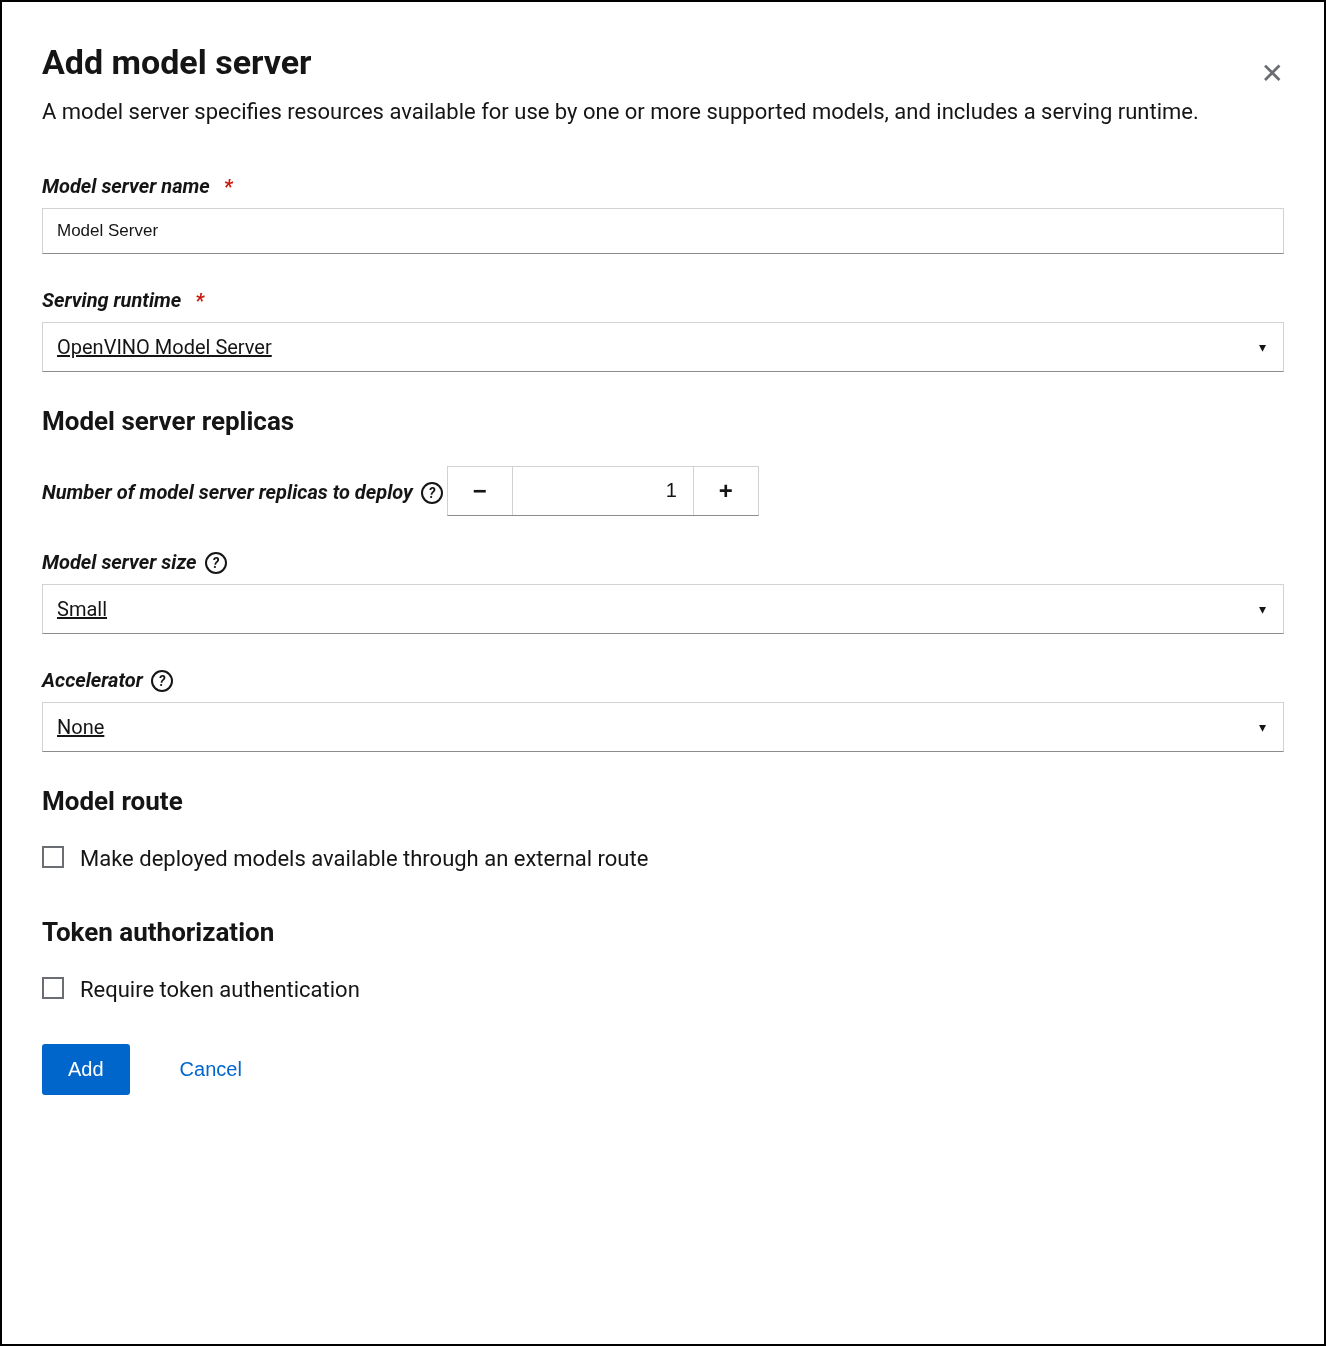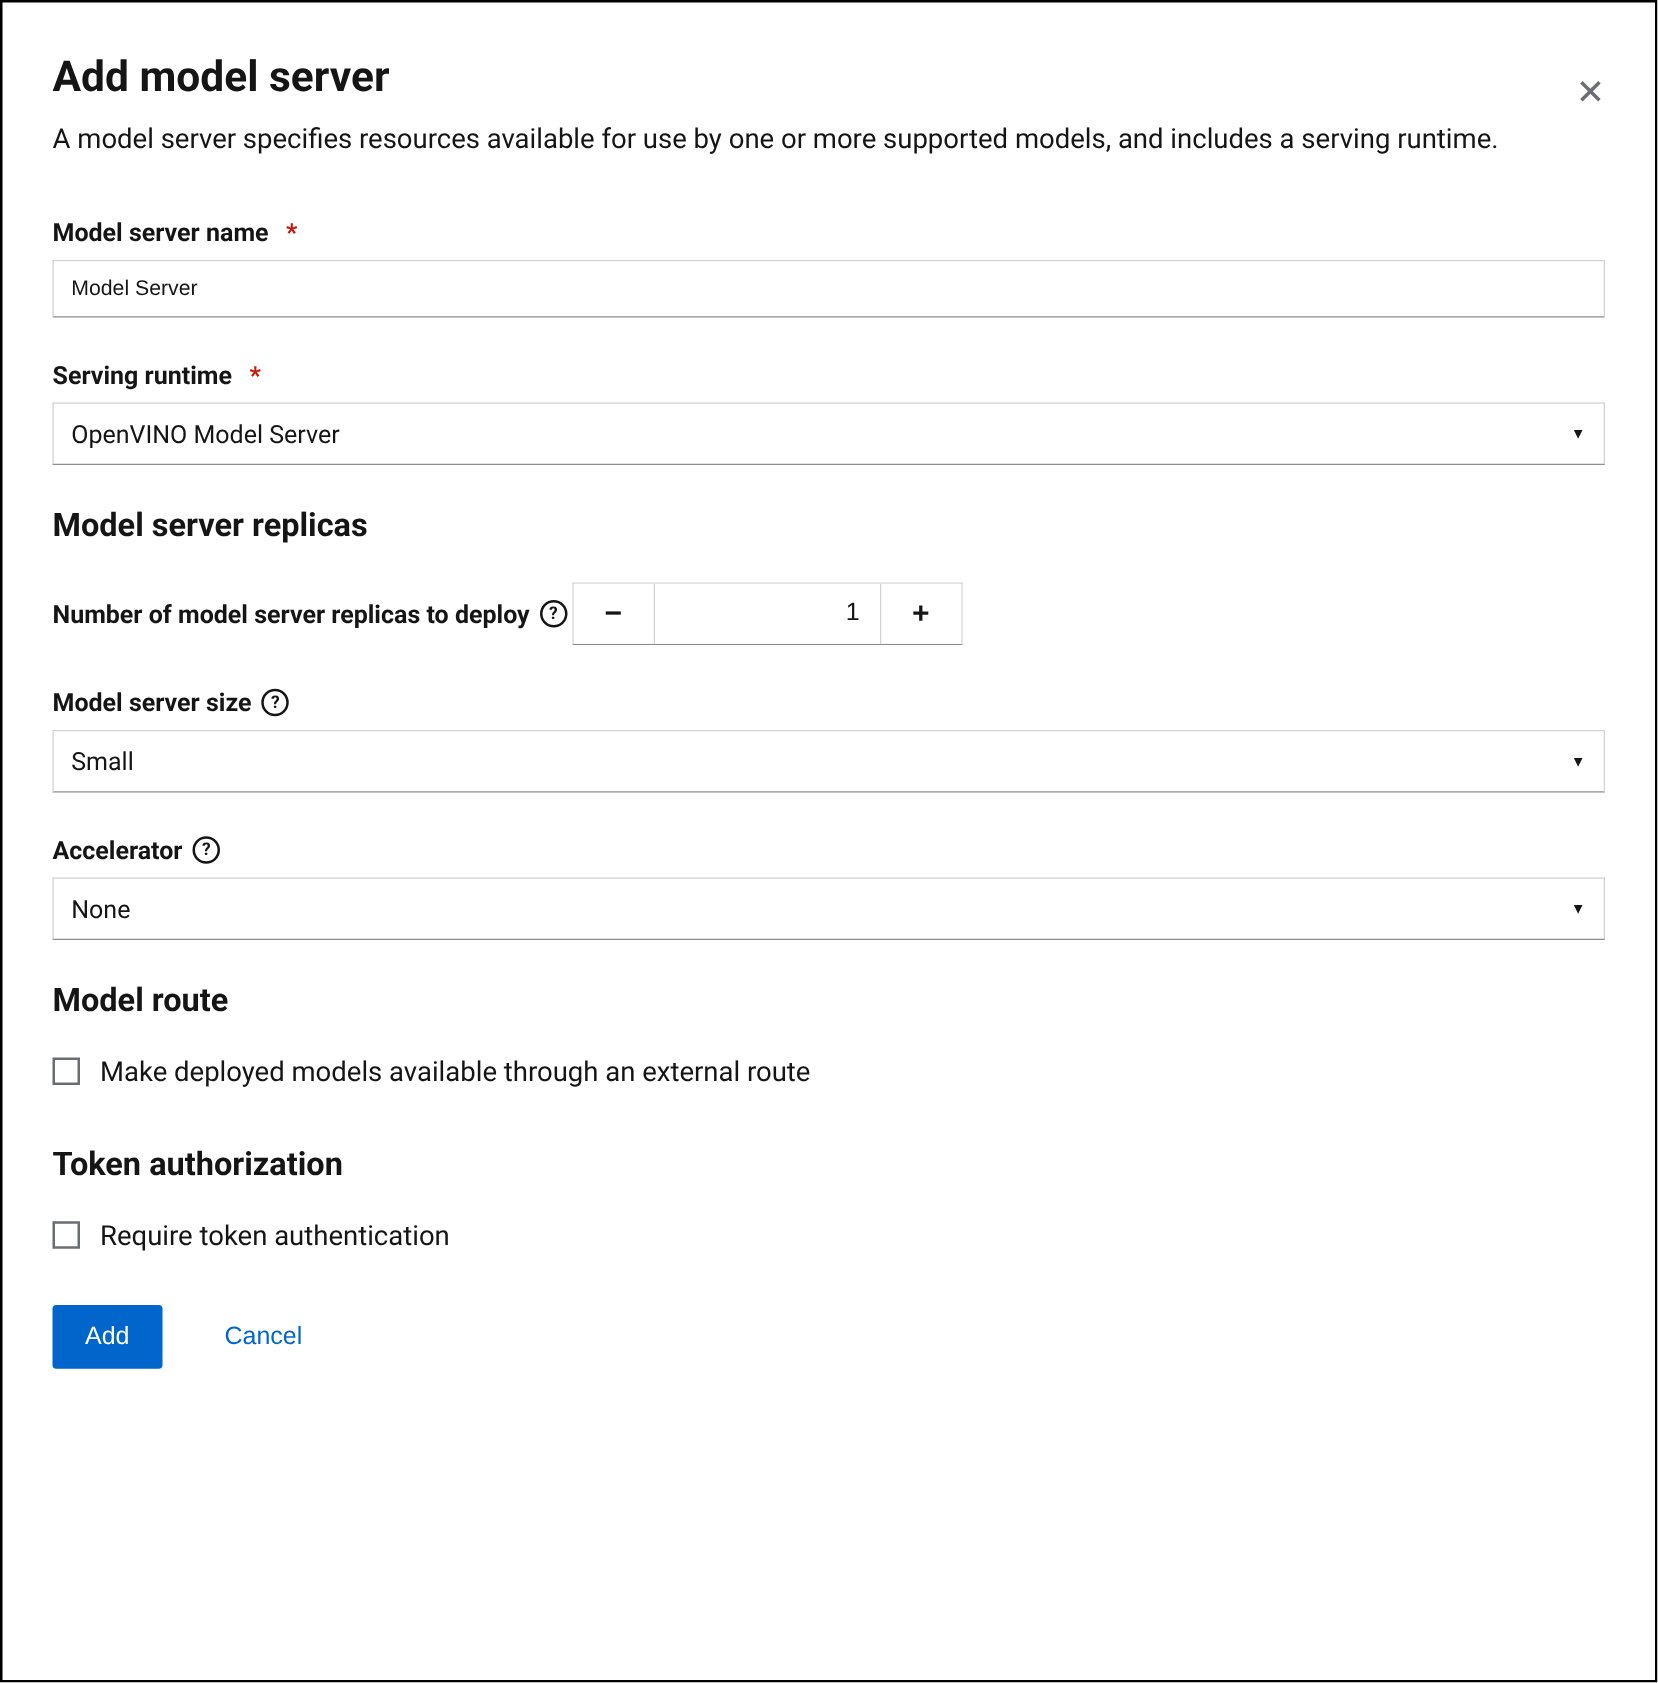--- a/index.html
+++ b/index.html
@@ -42,23 +42,24 @@
       max-width: 1160px;
     }
     .form-group {
       margin-bottom: 34px;
     }
     .form-label {
       font-size: 20px;
       font-weight: 700;
       color: #151515;
       display: inline-flex;
-      align-items: center;
+      align-items: flex-end;
       gap: 8px;
       margin-bottom: 10px;
+      font-style: italic;
     }
     .required {
       color: #c9190b;
       margin-left: 6px;
     }
     .help-icon {
       width: 22px;
       height: 22px;
       border: 2px solid #151515;
       border-radius: 50%;
@@ -75,20 +76,21 @@
       border: 1px solid #d2d2d2;
       border-bottom: 1px solid #8a8d90;
       padding: 12px 14px;
       font-size: 17px;
       color: #151515;
       background: #fff;
     }
     .select-wrap {
       position: relative;
       width: 100%;
+      text-decoration: underline;
     }
     .select-control {
       width: 100%;
       border: 1px solid #d2d2d2;
       border-bottom: 1px solid #8a8d90;
       padding: 12px 40px 12px 14px;
       font-size: 20px;
       color: #151515;
       background: #fff;
       cursor: pointer;

